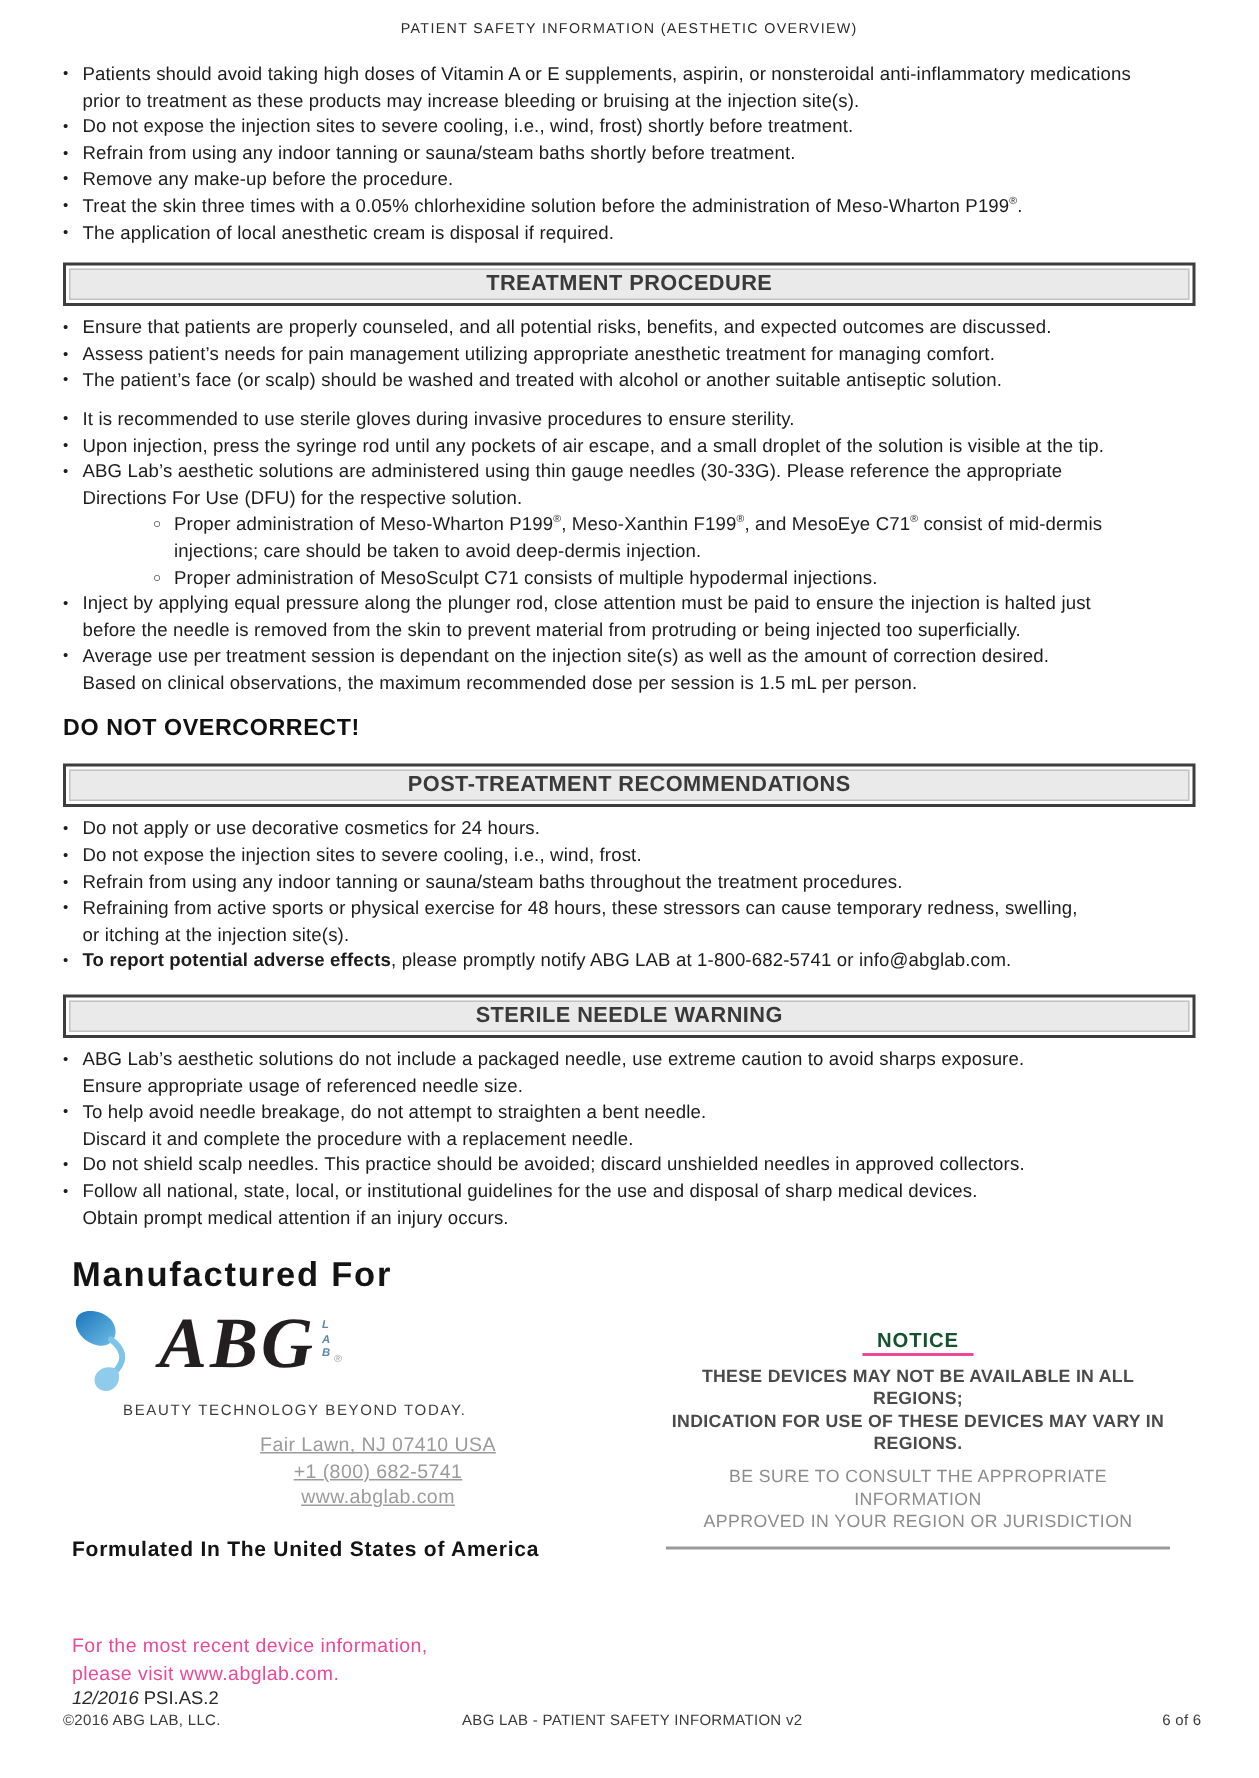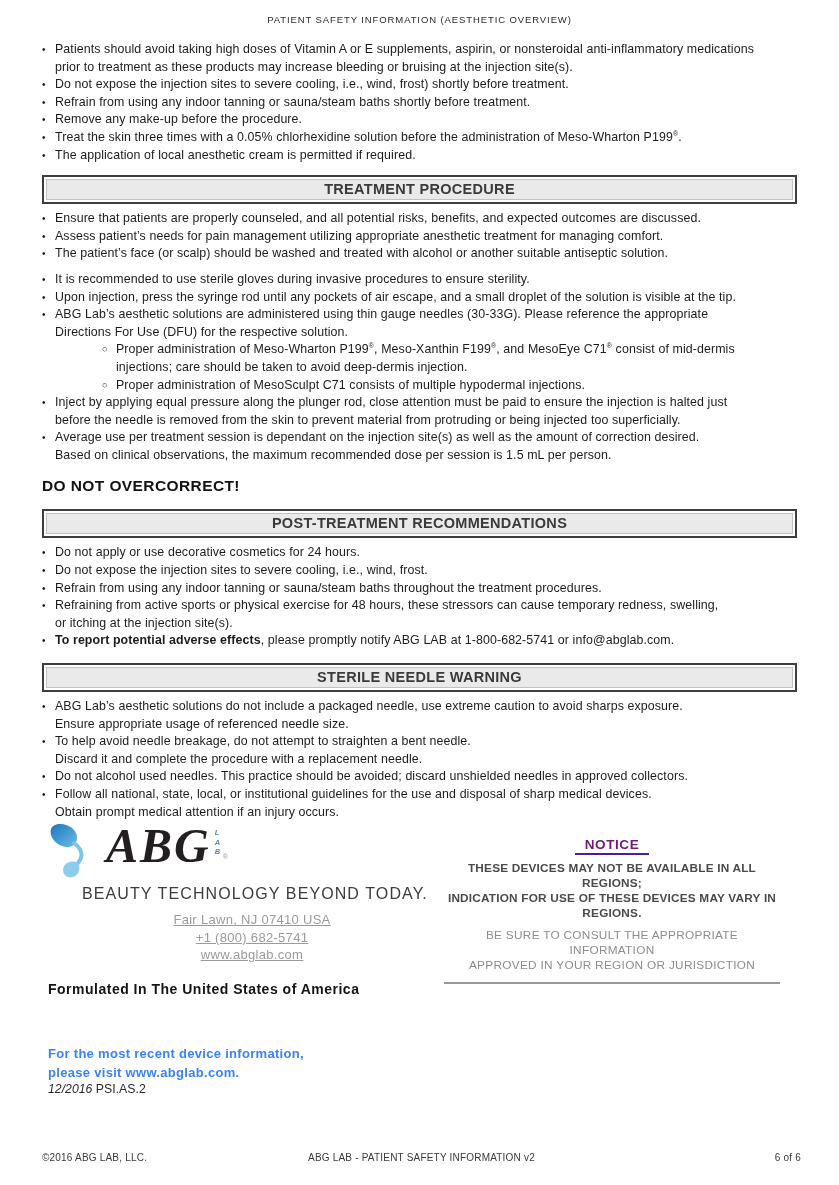--- a/index.html
+++ b/index.html
@@ -103,21 +103,21 @@
   }
   .lab-letter {
     font-size: 7.5px;
     font-weight: bold;
     line-height: 9.5px;
     color: #5b87a8;
     letter-spacing: 0;
   }
   .lab-reg { font-size: 6px; color: #9a9a9a; line-height: 6px; margin-left: 8px; }
   .tagline {
-    font-size: 16px;
+    font-size: 10px;
     letter-spacing: 1.1px;
     color: #3c3c3c;
     margin: 4px 0 0 40px;
   }
   .address {
     width: 230px;
     margin: 8px 0 0 95px;
     text-align: center;
     font-size: 13px;
     line-height: 17.5px;
@@ -132,22 +132,22 @@
     margin-left: 12px;
     text-align: center;
     border-bottom: 2px solid #9a9a9a;
     padding-bottom: 9px;
   }
   .notice-title {
     display: inline-block;
     font-weight: bold;
     font-size: 13.5px;
     letter-spacing: 0.6px;
-    color: #701a75;
-    border-bottom: 2px solid #4c1d95;
+    color: #14532d;
+    border-bottom: 2px solid #ec4899;
     padding: 0 10px 1px 10px;
     margin-bottom: 6px;
   }
   .notice-bold .line {
     font-weight: bold;
     font-size: 11.8px;
     line-height: 15px;
     color: #4a4a4a;
     letter-spacing: 0.2px;
   }
@@ -162,41 +162,41 @@
   .formulated {
     font-weight: bold;
     font-size: 14px;
     letter-spacing: 0.5px;
     color: #141414;
     margin: 17px 0 0 6px;
   }
 
   .fine-print { margin: 47px 0 0 6px; }
   .device-info {
-    font-weight: bold;
+    font-weight: normal;
     font-size: 13px;
     line-height: 19px;
     letter-spacing: 0.3px;
-    color: #3b82f6;
+    color: #ec4899;
     white-space: pre-wrap;
   }
   .trademarks {
     font-size: 12.3px;
     color: #2a2a2a;
     margin-top: 9px;
     line-height: 15px;
   }
   .revision { font-size: 12.3px; color: #2a2a2a; line-height: 15px; }
   .revision .rev-date { font-style: italic; }
 
   .footer {
     position: absolute;
     left: 42px;
     right: 38px;
-    bottom: 22px;
+    bottom: 32px;
     display: grid;
     grid-template-columns: 1fr auto 1fr;
     font-size: 10px;
     color: #3a3a3a;
     letter-spacing: 0.2px;
   }
   .footer .f-center { text-align: center; }
   .footer .f-right { text-align: right; }
 </style>
 </head>
@@ -224,21 +224,21 @@
         <div class="bullet">
           <span class="marker">•</span>
           <span class="btext">Remove any make-up before the procedure.</span>
         </div>
         <div class="bullet">
           <span class="marker">•</span>
           <span class="btext">Treat the skin three times with a 0.05% chlorhexidine solution before the administration of Meso-Wharton P199<sup>®</sup>.</span>
         </div>
         <div class="bullet">
           <span class="marker">•</span>
-          <span class="btext">The application of local anesthetic cream is permitted if required.</span>
+          <span class="btext">The application of local anesthetic cream is disposal if required.</span>
         </div>
       </div>
 
     <div class="section-box">
       <div class="section-box-inner">TREATMENT PROCEDURE</div>
     </div>
     <div class="bullets">
         <div class="bullet">
           <span class="marker">•</span>
           <span class="btext">Ensure that patients are properly counseled, and all potential risks, benefits, and expected outcomes are discussed.</span>
@@ -322,29 +322,30 @@
           <span class="btext">ABG Lab’s aesthetic solutions do not include a packaged needle, use extreme caution to avoid sharps exposure.
 Ensure appropriate usage of referenced needle size.</span>
         </div>
         <div class="bullet">
           <span class="marker">•</span>
           <span class="btext">To help avoid needle breakage, do not attempt to straighten a bent needle.
 Discard it and complete the procedure with a replacement needle.</span>
         </div>
         <div class="bullet">
           <span class="marker">•</span>
-          <span class="btext">Do not alcohol used needles. This practice should be avoided; discard unshielded needles in approved collectors.</span>
+          <span class="btext">Do not shield scalp needles. This practice should be avoided; discard unshielded needles in approved collectors.</span>
         </div>
         <div class="bullet">
           <span class="marker">•</span>
           <span class="btext">Follow all national, state, local, or institutional guidelines for the use and disposal of sharp medical devices.
 Obtain prompt medical attention if an injury occurs.</span>
         </div>
       </div>
 
+    <div class="mfg-heading">Manufactured For</div>
 
     <div class="mfg-row">
       <div class="mfg-left">
         <div class="logo-row">
           <svg class="molecule" viewBox="0 0 56 58" xmlns="http://www.w3.org/2000/svg">
             <defs>
               <linearGradient id="molGrad" x1="0" y1="0" x2="1" y2="1">
                 <stop offset="0" stop-color="#1b75bb"></stop>
                 <stop offset="1" stop-color="#6ebde6"></stop>
               </linearGradient>

